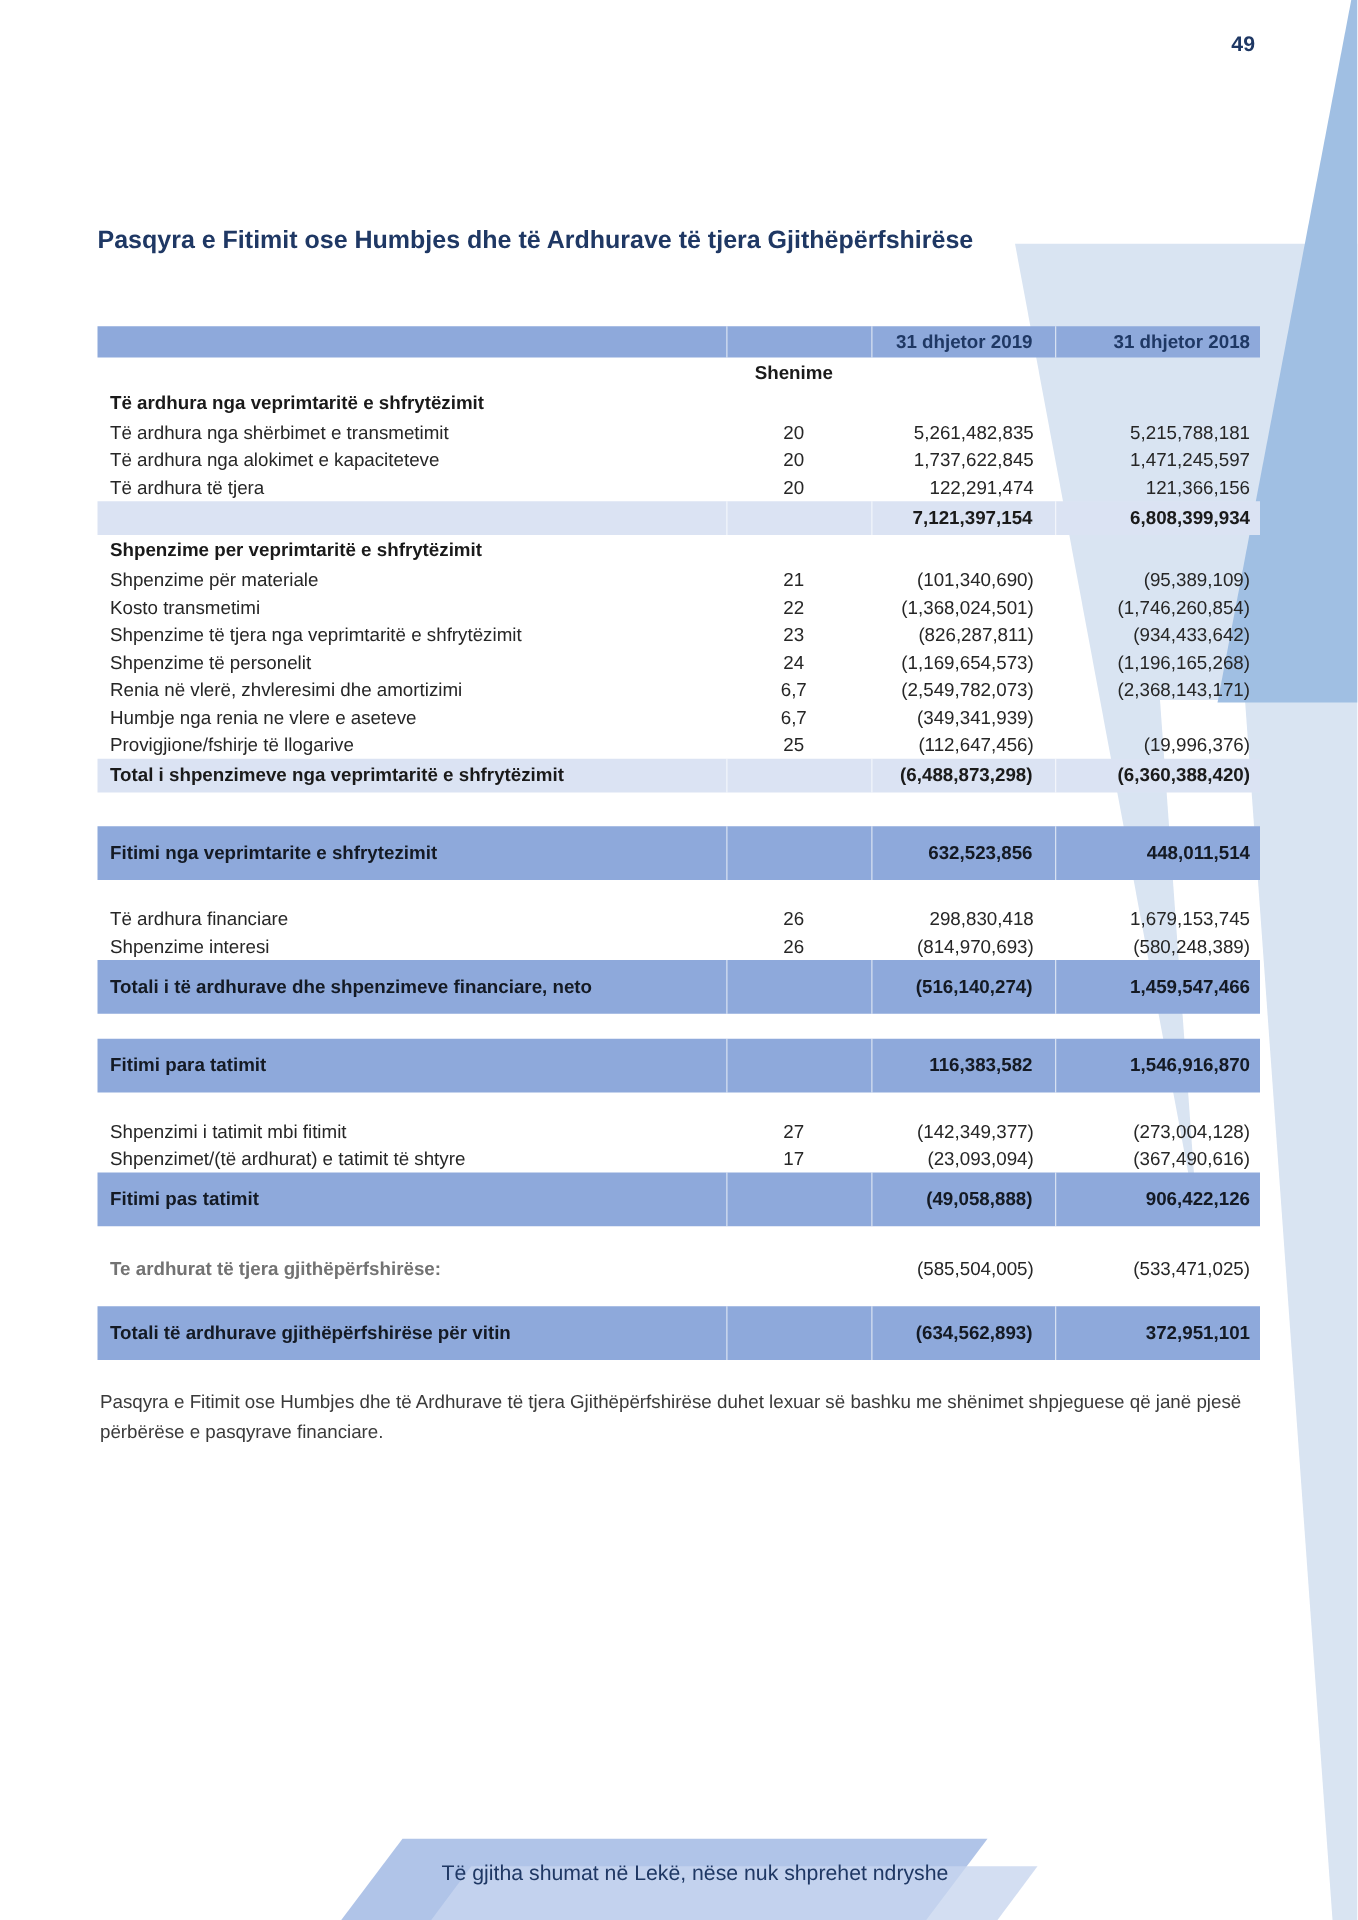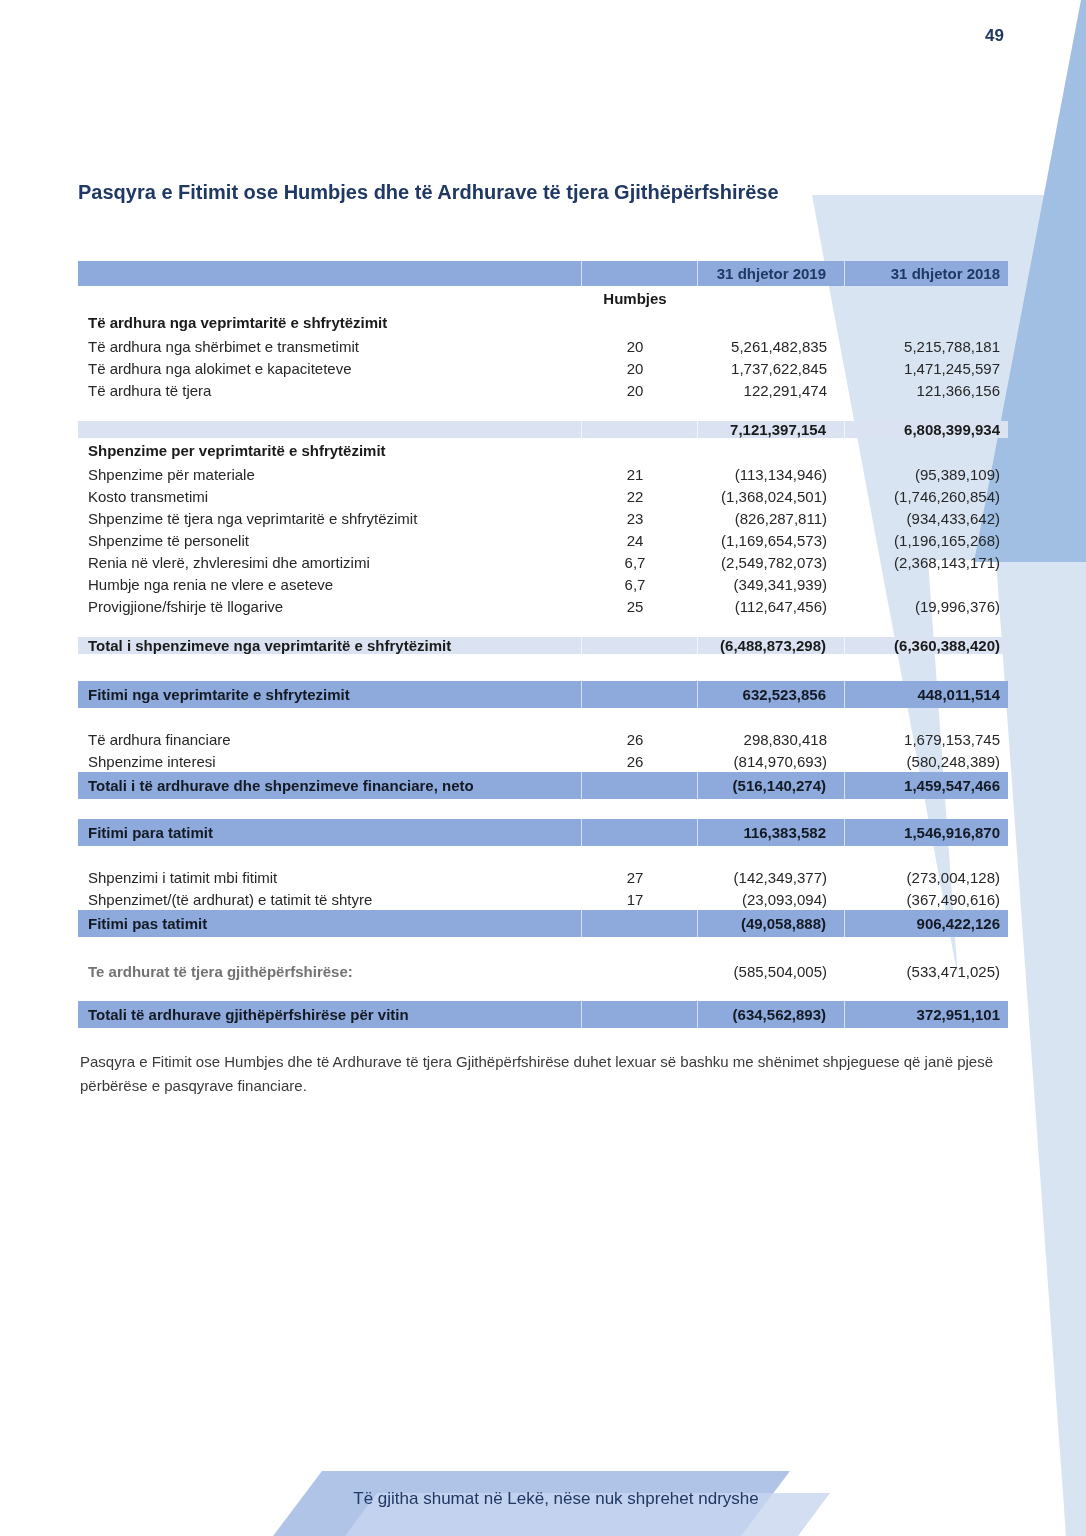--- a/index.html
+++ b/index.html
@@ -36,23 +36,23 @@
   .c-2019{width:147px;justify-content:flex-end;padding-right:18px;}
   .c-2018{width:163px;justify-content:flex-end;padding-right:8px;}
 
   .r-bar{height:25px;background:var(--row-mid);}
   .r-bar .cell{font-weight:bold;color:var(--navy);}
   .r-notes{height:24px;}
   .r-notes .c-note{font-weight:bold;color:#1a1a1a;}
   .r-section{height:25px;}
   .r-section .c-label{font-weight:bold;color:#1a1a1a;}
   .r-data{height:22px;}
-  .r-light{height:17px;background:var(--row-light);margin-top:20px;}
+  .r-light{height:27px;background:var(--row-light);}
   .r-light .cell{font-weight:bold;color:#1a1a1a;}
-  .r-mid{height:27px;background:var(--row-mid);}
+  .r-mid{height:43px;background:var(--row-mid);}
   .r-mid .cell{font-weight:bold;color:#141a24;}
   .r-bolddata{height:24px;}
   .r-bolddata .c-label{font-weight:bold;color:#737373;}
 
   .r-bar .cell,.r-mid .cell,.r-light .cell{border-right:1px solid rgba(255,255,255,.65);}
   .r-bar .c-2018,.r-mid .c-2018,.r-light .c-2018{border-right:none;}
 
   .gap-xxl{height:27px;}
   .gap-xl{height:22px;}
   .gap-lg{height:20px;}
@@ -85,21 +85,21 @@
 <div class="content">
   <div id="table">
       <div class="row r-bar">
         <div class="cell c-label"></div>
         <div class="cell c-note"></div>
         <div class="cell c-2019">31 dhjetor 2019</div>
         <div class="cell c-2018">31 dhjetor 2018</div>
       </div>
       <div class="row r-notes">
         <div class="cell c-label"></div>
-        <div class="cell c-note">Humbjes</div>
+        <div class="cell c-note">Shenime</div>
         <div class="cell c-2019"></div>
         <div class="cell c-2018"></div>
       </div>
       <div class="row r-section">
         <div class="cell c-label">Të ardhura nga veprimtaritë e shfrytëzimit</div>
         <div class="cell c-note"></div>
         <div class="cell c-2019"></div>
         <div class="cell c-2018"></div>
       </div>
       <div class="row r-data">
@@ -128,21 +128,21 @@
       </div>
       <div class="row r-section">
         <div class="cell c-label">Shpenzime per veprimtaritë e shfrytëzimit</div>
         <div class="cell c-note"></div>
         <div class="cell c-2019"></div>
         <div class="cell c-2018"></div>
       </div>
       <div class="row r-data">
         <div class="cell c-label">Shpenzime për materiale</div>
         <div class="cell c-note">21</div>
-        <div class="cell c-2019">(113,134,946)</div>
+        <div class="cell c-2019">(101,340,690)</div>
         <div class="cell c-2018">(95,389,109)</div>
       </div>
       <div class="row r-data">
         <div class="cell c-label">Kosto transmetimi</div>
         <div class="cell c-note">22</div>
         <div class="cell c-2019">(1,368,024,501)</div>
         <div class="cell c-2018">(1,746,260,854)</div>
       </div>
       <div class="row r-data">
         <div class="cell c-label">Shpenzime të tjera nga veprimtaritë e shfrytëzimit</div>

